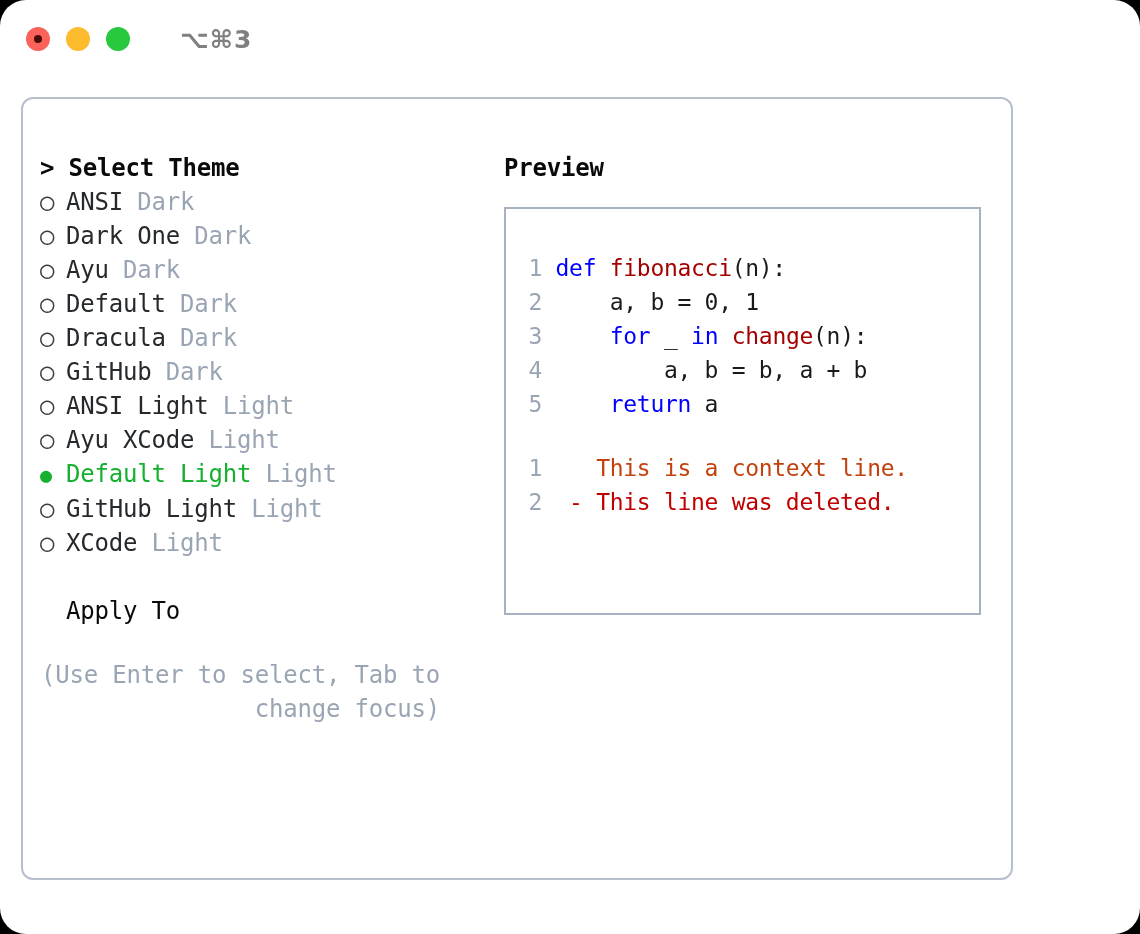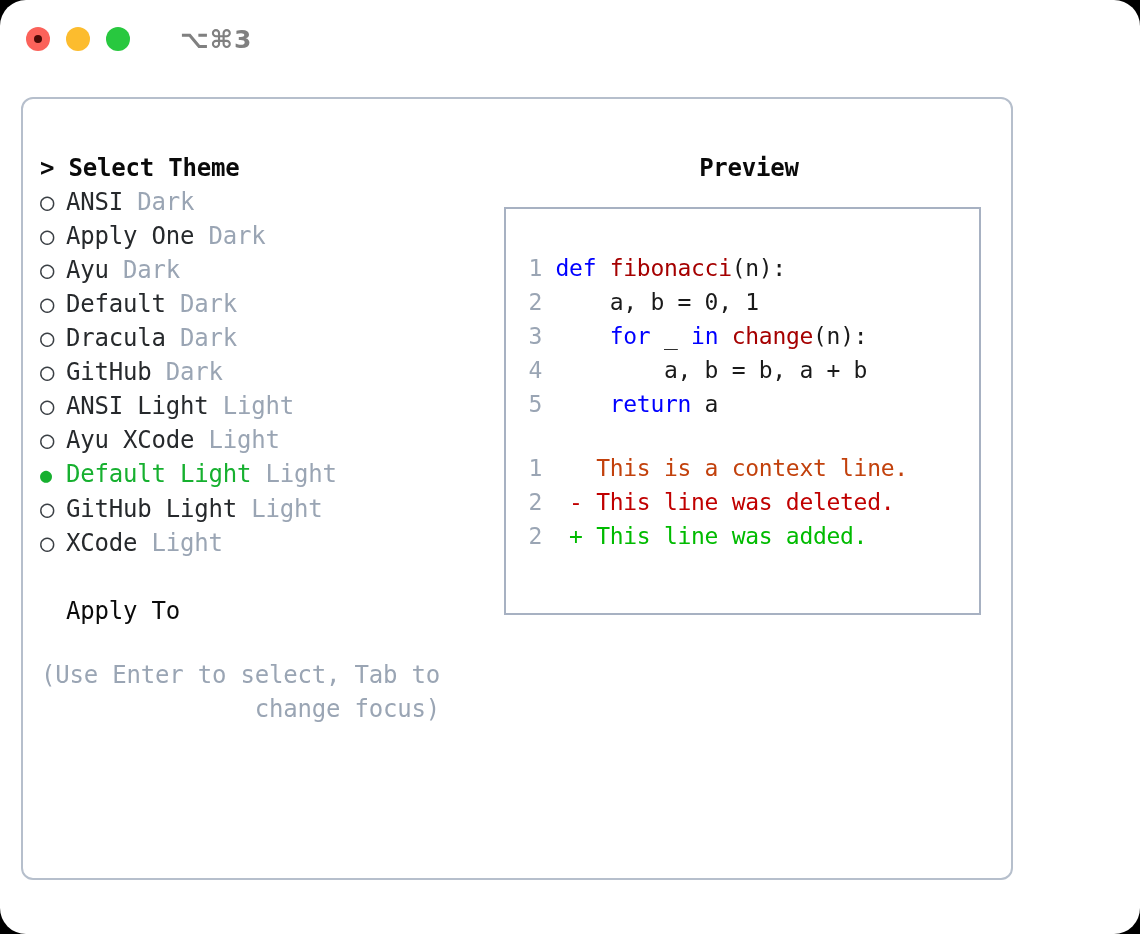--- a/index.html
+++ b/index.html
@@ -148,21 +148,20 @@
     left: 481px;
     top: 52px;
     width: 490px;
   }
   .preview-title {
     font-size: 24px;
     font-weight: bold;
     color: #0a0a0a;
     line-height: 34px;
     letter-spacing: -0.2px;
-    text-align: center;
   }
   .preview-box {
     margin-top: 22px;
     width: 477px;
     height: 408px;
     border: 2px solid #a7b1c2;
     box-sizing: border-box;
     background: #ffffff;
     padding: 42px 0 0 0;
   }
@@ -202,21 +201,21 @@
     <div class="shortcut">⌥⌘3</div>
   </div>
 
   <div class="panel">
     <div class="columns">
 
       <div class="left-col">
         <div class="header-row"><span>&gt;</span> <span>Select Theme</span></div>
         <div id="theme-list">
             <div class="opt-row"><span class="marker">○</span><span class="opt-label">ANSI</span> <span class="opt-variant">Dark</span></div>
-            <div class="opt-row"><span class="marker">○</span><span class="opt-label">Apply One</span> <span class="opt-variant">Dark</span></div>
+            <div class="opt-row"><span class="marker">○</span><span class="opt-label">Dark One</span> <span class="opt-variant">Dark</span></div>
             <div class="opt-row"><span class="marker">○</span><span class="opt-label">Ayu</span> <span class="opt-variant">Dark</span></div>
             <div class="opt-row"><span class="marker">○</span><span class="opt-label">Default</span> <span class="opt-variant">Dark</span></div>
             <div class="opt-row"><span class="marker">○</span><span class="opt-label">Dracula</span> <span class="opt-variant">Dark</span></div>
             <div class="opt-row"><span class="marker">○</span><span class="opt-label">GitHub</span> <span class="opt-variant">Dark</span></div>
             <div class="opt-row"><span class="marker">○</span><span class="opt-label">ANSI Light</span> <span class="opt-variant">Light</span></div>
             <div class="opt-row"><span class="marker">○</span><span class="opt-label">Ayu XCode</span> <span class="opt-variant">Light</span></div>
             <div class="opt-row selected"><span class="marker">●</span><span class="opt-label">Default Light</span> <span class="opt-variant">Light</span></div>
             <div class="opt-row"><span class="marker">○</span><span class="opt-label">GitHub Light</span> <span class="opt-variant">Light</span></div>
             <div class="opt-row"><span class="marker">○</span><span class="opt-label">XCode</span> <span class="opt-variant">Light</span></div>
           </div>
@@ -235,20 +234,19 @@
               <div class="code-line"><span class="lineno">1</span> <span class="kw">def </span><span class="fn">fibonacci</span><span class="pl">(n):</span></div>
               <div class="code-line"><span class="lineno">2</span> <span class="pl">    a, b = 0, 1</span></div>
               <div class="code-line"><span class="lineno">3</span> <span class="pl">    </span><span class="kw">for</span><span class="pl"> _ </span><span class="kw">in </span><span class="fn">change</span><span class="pl">(n):</span></div>
               <div class="code-line"><span class="lineno">4</span> <span class="pl">        a, b = b, a + b</span></div>
               <div class="code-line"><span class="lineno">5</span> <span class="pl">    </span><span class="kw">return</span><span class="pl"> a</span></div>
             </div>
           <div class="gap"></div>
           <div id="diff-block">
               <div class="code-line"><span class="lineno">1</span><span class="ctx">    </span><span class="ctx">This is a context line.</span></div>
               <div class="code-line"><span class="lineno">2</span><span class="del">  - </span><span class="del">This line was deleted.</span></div>
-              <div class="code-line"><span class="lineno">2</span><span class="add">  + </span><span class="add">This line was added.</span></div>
             </div>
         </div>
       </div>
 
     </div>
   </div>
 </div>
 
 </body></html>

